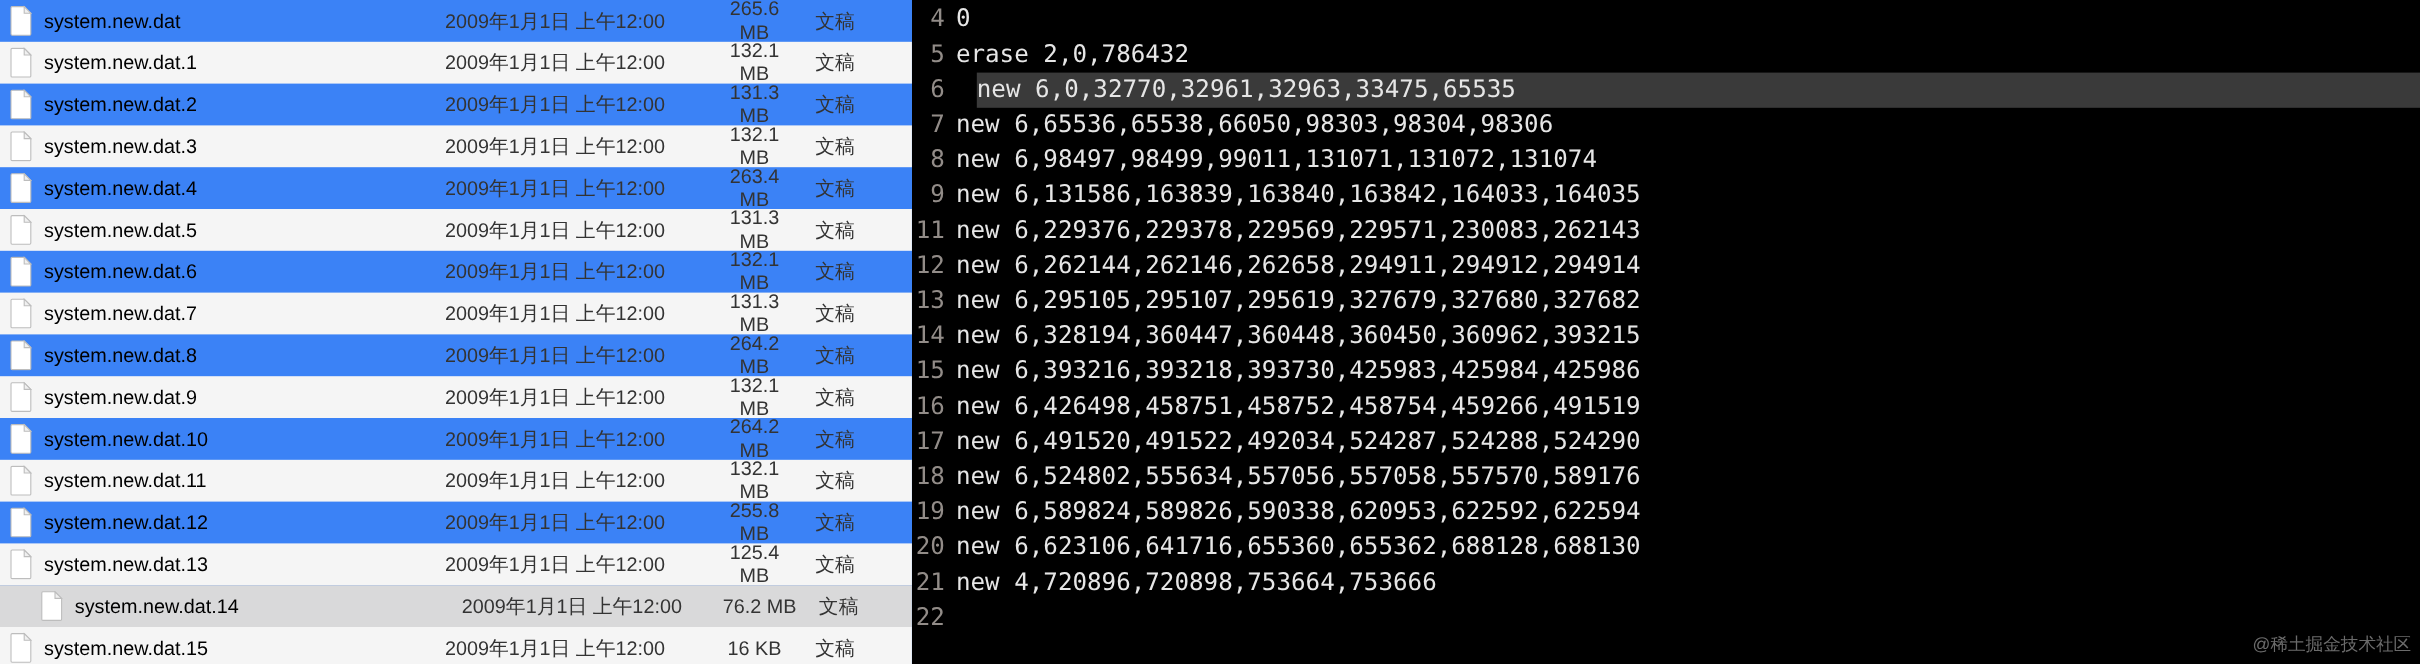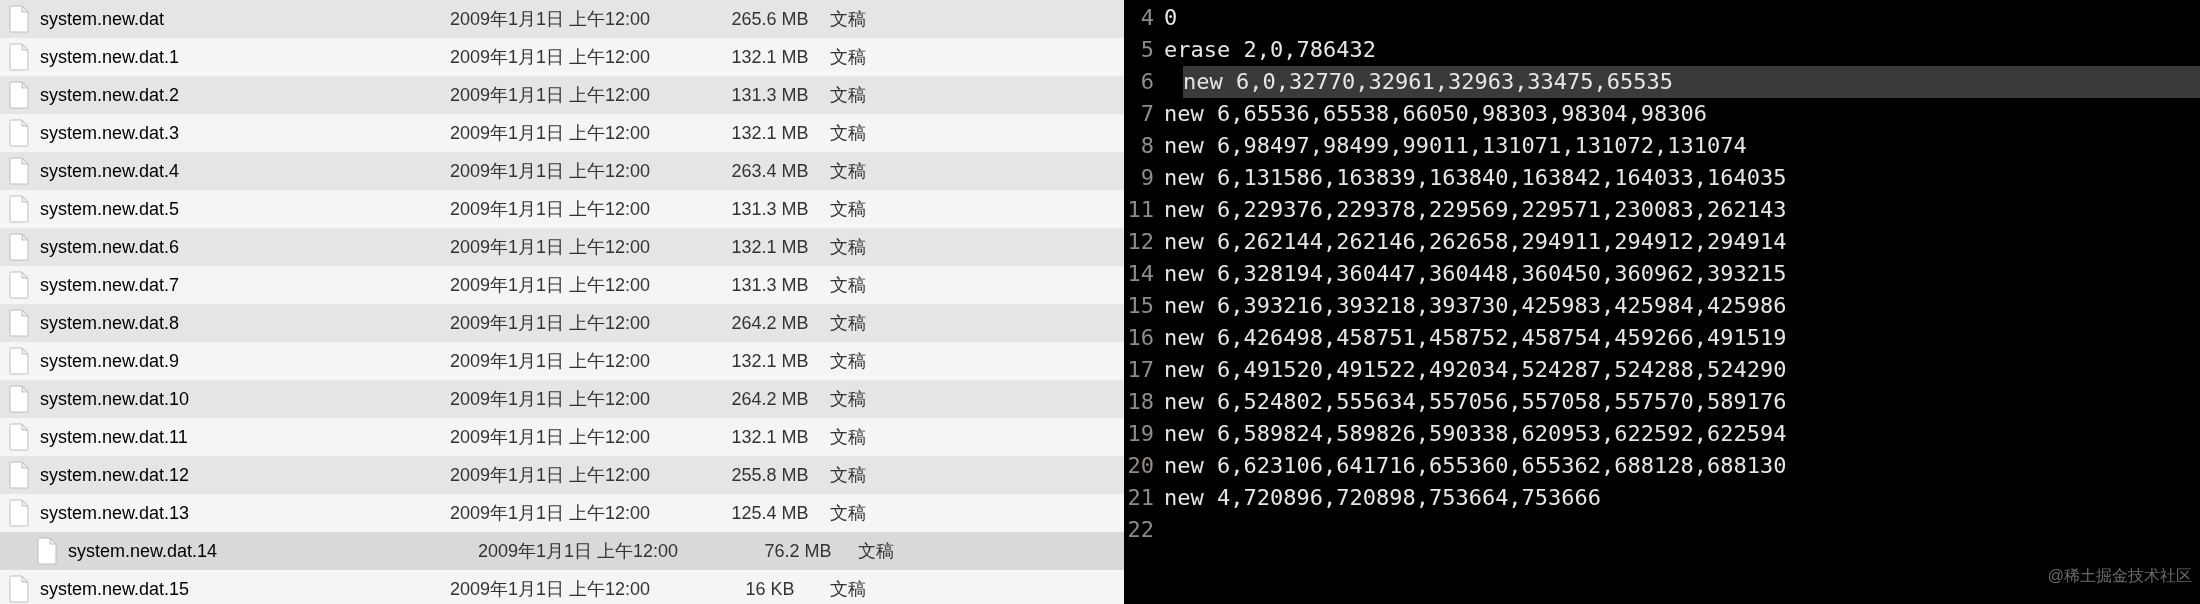--- a/index.html
+++ b/index.html
@@ -5,22 +5,22 @@
 * { margin: 0; padding: 0; box-sizing: border-box; }
 body {
   font-family: -apple-system, "Helvetica Neue", Arial, sans-serif;
   font-size: 18px;
   display: flex;
   width: 2200px;
   height: 604px;
   overflow: hidden;
 }
 .left-pane {
-  width: 1124px;
-  background: #e5e5e5;
+  width: 829px;
+  background: #3b82f6;
   overflow-y: auto;
 }
 .file-row {
   display: flex;
   align-items: center;
   height: 38px;
   font-size: 18px;
   color: #000;
   padding-left: 8px;
 }
@@ -53,21 +53,21 @@
   padding-right: 10px;
   color: #928c88;
   flex-shrink: 0;
   user-select: none;
 }
 .code-text { flex: 1; }
 .code-row.highlight .code-text { background: #3a3a3a; margin-left: 19px; }
 .watermark {
   position: absolute;
   right: 8px;
-  bottom: 12px;
+  bottom: 1px;
   color: #6b6b6b;
   font-size: 16px;
   font-family: -apple-system, sans-serif;
 }
 </style>
 </head>
 <body>
 
 <div class="left-pane">
     <div class="file-row">
@@ -234,20 +234,21 @@
 <div class="right-pane">
   <div class="code-container">
       <div class="code-row"><span class="gutter">4</span><span class="code-text">0</span></div>
       <div class="code-row"><span class="gutter">5</span><span class="code-text">erase 2,0,786432</span></div>
       <div class="code-row highlight"><span class="gutter">6</span><span class="code-text">new 6,0,32770,32961,32963,33475,65535</span></div>
       <div class="code-row"><span class="gutter">7</span><span class="code-text">new 6,65536,65538,66050,98303,98304,98306</span></div>
       <div class="code-row"><span class="gutter">8</span><span class="code-text">new 6,98497,98499,99011,131071,131072,131074</span></div>
       <div class="code-row"><span class="gutter">9</span><span class="code-text">new 6,131586,163839,163840,163842,164033,164035</span></div>
       <div class="code-row"><span class="gutter">11</span><span class="code-text">new 6,229376,229378,229569,229571,230083,262143</span></div>
       <div class="code-row"><span class="gutter">12</span><span class="code-text">new 6,262144,262146,262658,294911,294912,294914</span></div>
+      <div class="code-row"><span class="gutter">13</span><span class="code-text">new 6,295105,295107,295619,327679,327680,327682</span></div>
       <div class="code-row"><span class="gutter">14</span><span class="code-text">new 6,328194,360447,360448,360450,360962,393215</span></div>
       <div class="code-row"><span class="gutter">15</span><span class="code-text">new 6,393216,393218,393730,425983,425984,425986</span></div>
       <div class="code-row"><span class="gutter">16</span><span class="code-text">new 6,426498,458751,458752,458754,459266,491519</span></div>
       <div class="code-row"><span class="gutter">17</span><span class="code-text">new 6,491520,491522,492034,524287,524288,524290</span></div>
       <div class="code-row"><span class="gutter">18</span><span class="code-text">new 6,524802,555634,557056,557058,557570,589176</span></div>
       <div class="code-row"><span class="gutter">19</span><span class="code-text">new 6,589824,589826,590338,620953,622592,622594</span></div>
       <div class="code-row"><span class="gutter">20</span><span class="code-text">new 6,623106,641716,655360,655362,688128,688130</span></div>
       <div class="code-row"><span class="gutter">21</span><span class="code-text">new 4,720896,720898,753664,753666</span></div>
       <div class="code-row"><span class="gutter">22</span><span class="code-text"></span></div>
     </div>

